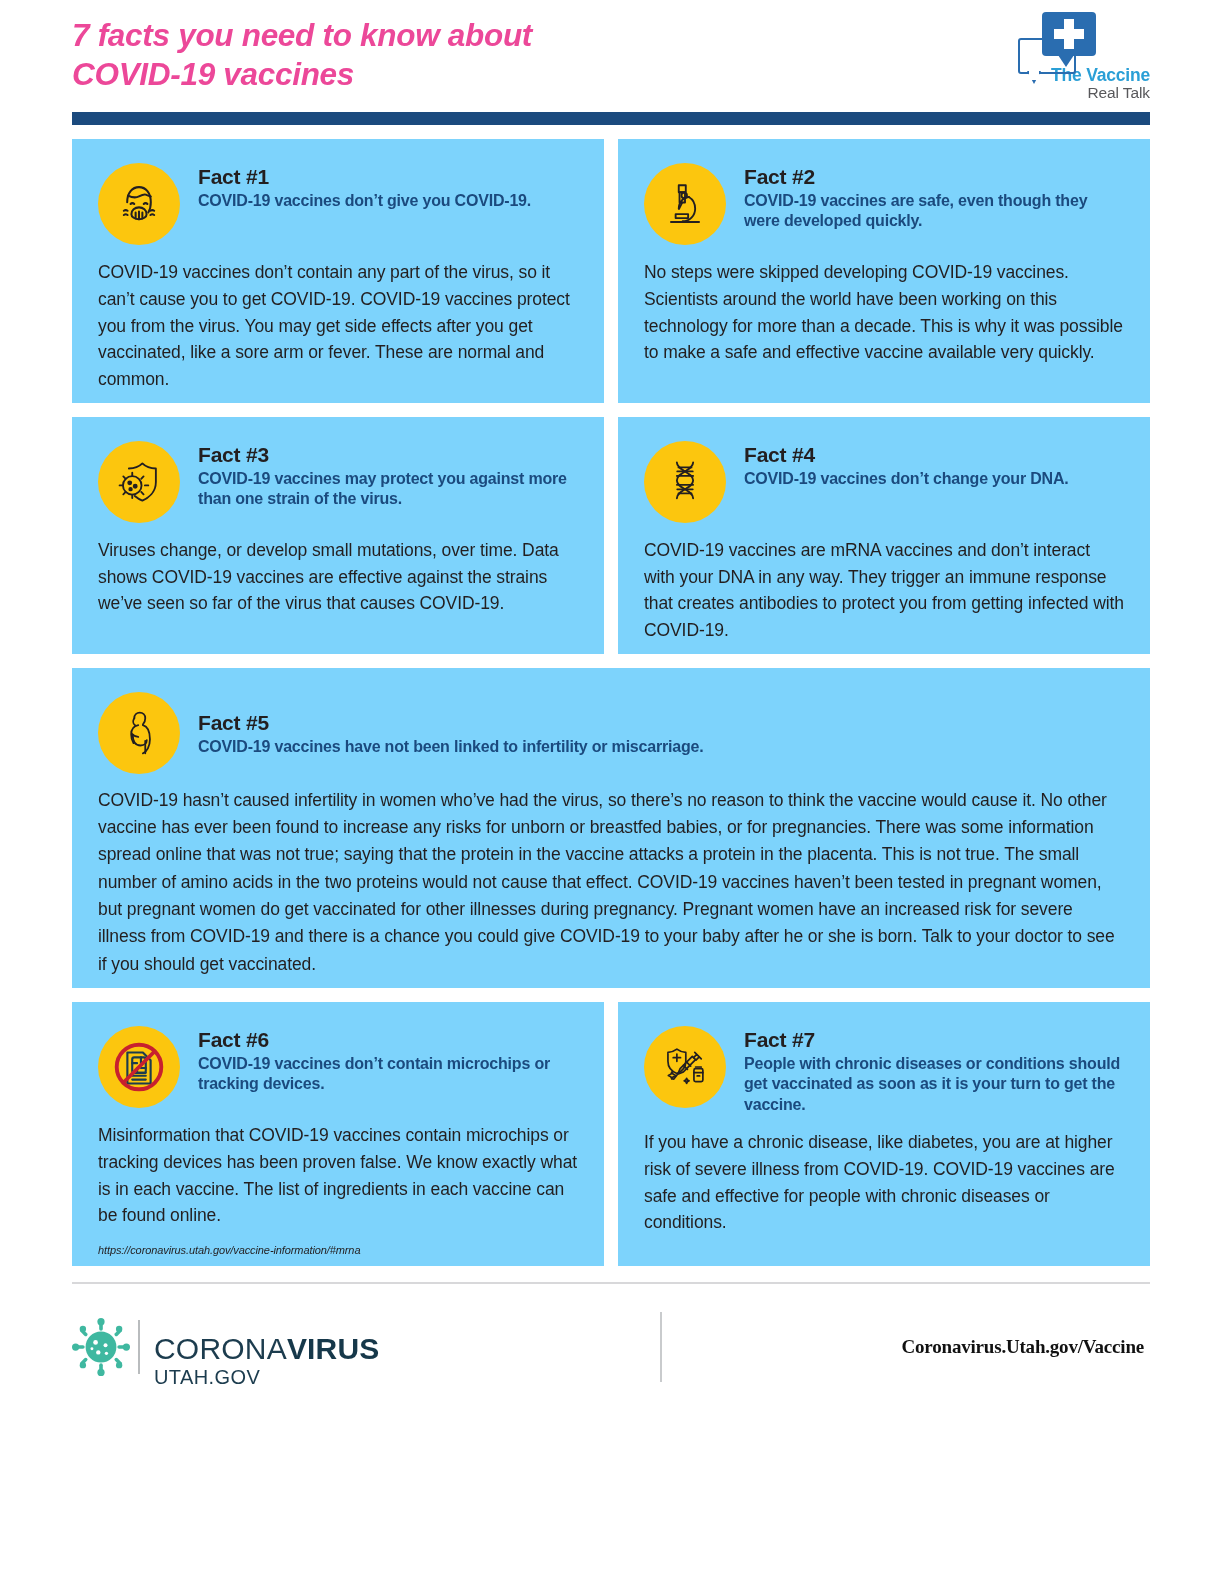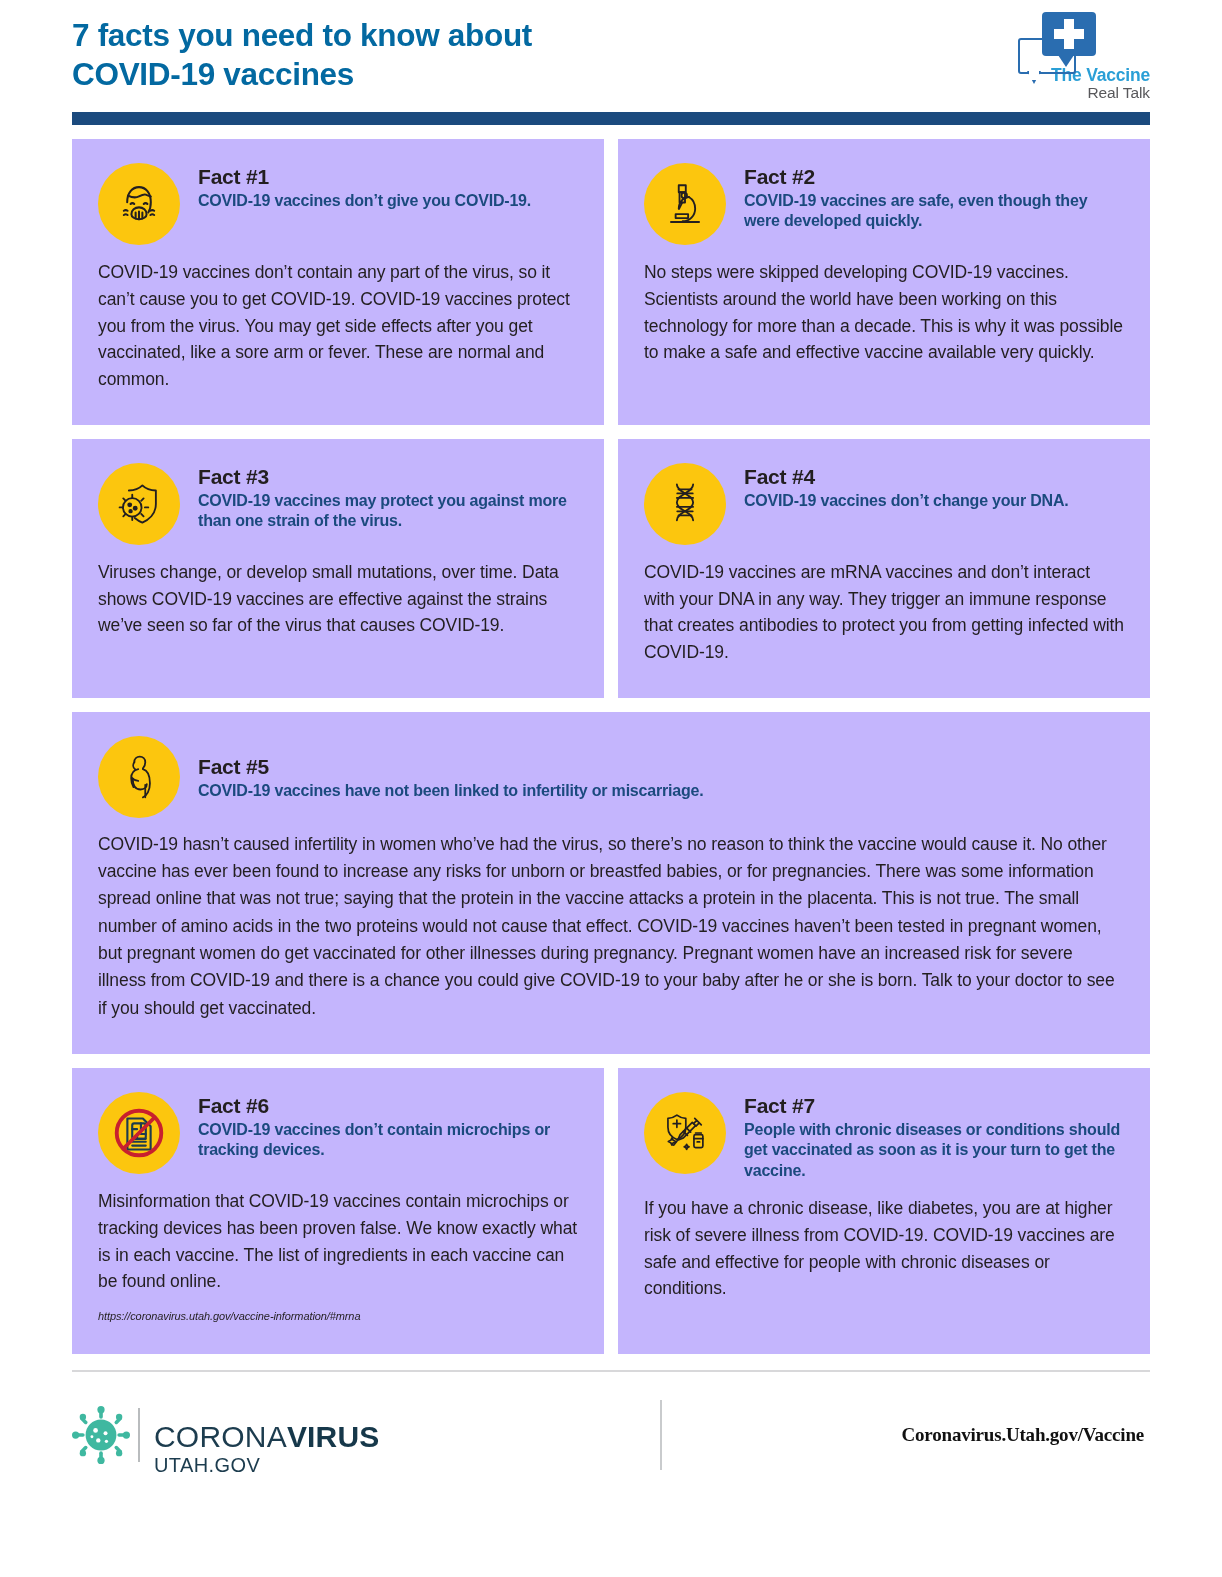--- a/index.html
+++ b/index.html
@@ -21,23 +21,24 @@
   
   .header {
     position: relative;
     padding-top: 16px;
     height: 112px;
   }
   .title {
     font-size: 31.5px;
     font-weight: bold;
     line-height: 1.24;
-    color: #0369a1;
+    color: #ec4899;
     letter-spacing: -0.3px;
     max-width: 700px;
+    font-style: italic;
   }
   .brand-logo {
     position: absolute;
     right: 0px;
     top: 6px;
     width: 160px;
     text-align: right;
   }
   .brand-mark { position: relative; height: 58px; width: 160px; }
   .bubble-outline {
@@ -95,22 +96,22 @@
 
   .header-rule {
     height: 13px;
     background: #1b4a7e;
     margin-bottom: 14px;
   }
 
   
   .grid { display: flex; flex-wrap: wrap; gap: 14px; }
   .card {
-    background: #c4b5fd;
-    padding: 22px 26px 32px 26px;
+    background: #7dd3fc;
+    padding: 22px 26px 10px 26px;
   }
   .card-half { width: calc((100% - 14px) / 2); }
   .card-full { width: 100%; }
 
   .card-head { display: flex; align-items: flex-start; gap: 18px; }
   .icon-circle {
     flex: 0 0 auto;
     width: 82px; height: 82px;
     border-radius: 50%;
     background: #fcc60e;

